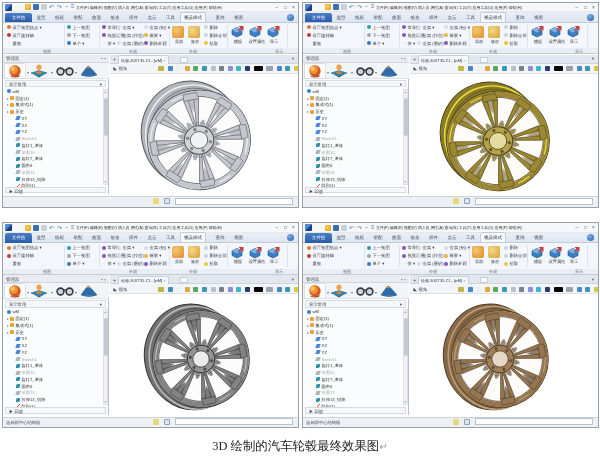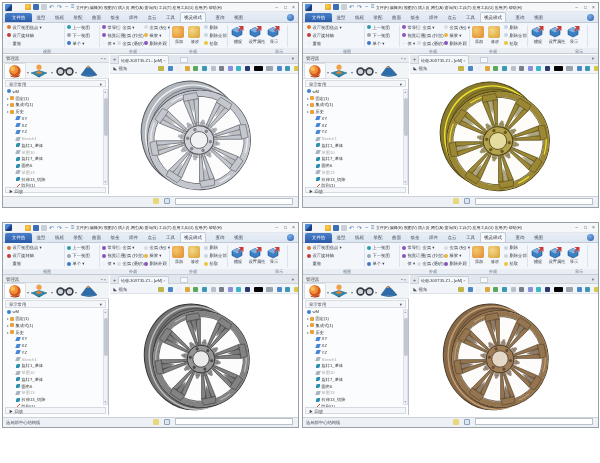--- a/index.html
+++ b/index.html
@@ -951,12 +951,13 @@
             <circle cx="-2.80" cy="-10.43" r="1.3" fill="#68513a" stroke="#4c3b26" stroke-width="0.4"></circle>
             <circle cx="7.64" cy="-7.64" r="1.3" fill="#68513a" stroke="#4c3b26" stroke-width="0.4"></circle>
 </g>
 </svg></div>
 <div class="sbar2"></div>
 <span class="st">选局部中心结构线</span>
 <div class="sic" style="left:150px;background:#e8d87a"></div>
 <div class="sic" style="left:161px;background:#dfe6ee;border:0.5px solid #8aa0c0"></div>
 <div class="sinput"></div>
 </div>
+<div class="cap">3D 绘制的汽车轮毂最终效果图<span class="ret">↵</span></div>
 </div>
 </body></html>

